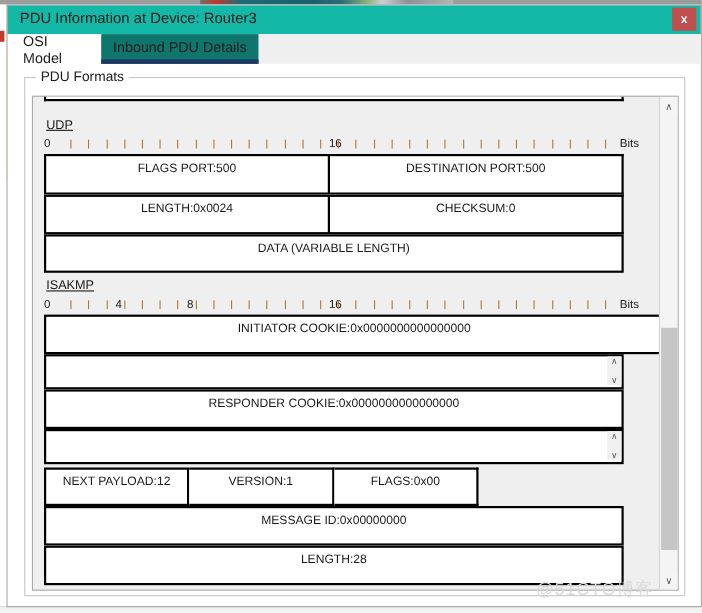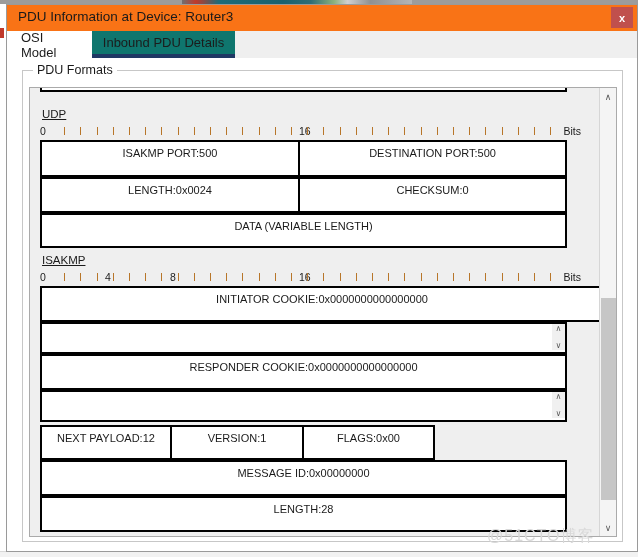--- a/index.html
+++ b/index.html
@@ -40,21 +40,21 @@
     left: 6px; top: 4px;
     width: 632px; height: 548px;
     background: #ffffff;
     border: 1px solid #9a9a9a;
   }
 
   
   #titlebar {
     position: relative;
     height: 26px;
-    background: #f97316;
+    background: #14b8a6;
   }
   #title-text {
     position: absolute; left: 11px; top: 4px;
     font-size: 13.5px; color: #1a1a1a;
     white-space: nowrap;
   }
   #close-button {
     position: absolute; right: 4px; top: 2px;
     width: 22px; height: 21px;
     background: #c0504d;
@@ -278,21 +278,21 @@
             <span class="tick" style="left: 413px;"></span>
             <span class="tick" style="left: 429.2px;"></span>
             <span class="tick" style="left: 445.4px;"></span>
             <span class="tick" style="left: 461.6px;"></span>
             <span class="tick" style="left: 477.8px;"></span>
             <span class="tick" style="left: 494px;"></span>
             <span class="tick" style="left: 510.2px;"></span>
           </div>
 
         <div class="fieldrow" style="left:10px; top:52px;">
-          <div class="field" style="width:260px;height:37px;">ISAKMP PORT:500</div>
+          <div class="field" style="width:260px;height:37px;">FLAGS PORT:500</div>
           <div class="field" style="width:267px;height:37px;">DESTINATION PORT:500</div>
         </div>
 
         <div class="fieldrow" style="left:10px; top:89px;">
           <div class="field" style="width:260px;height:36px;">LENGTH:0x0024</div>
           <div class="field" style="width:267px;height:36px;">CHECKSUM:0</div>
         </div>
 
         <div class="fieldrow" style="left:10px; top:125px;">
           <div class="field" style="width:527px;height:35px;">DATA (VARIABLE LENGTH)</div>

